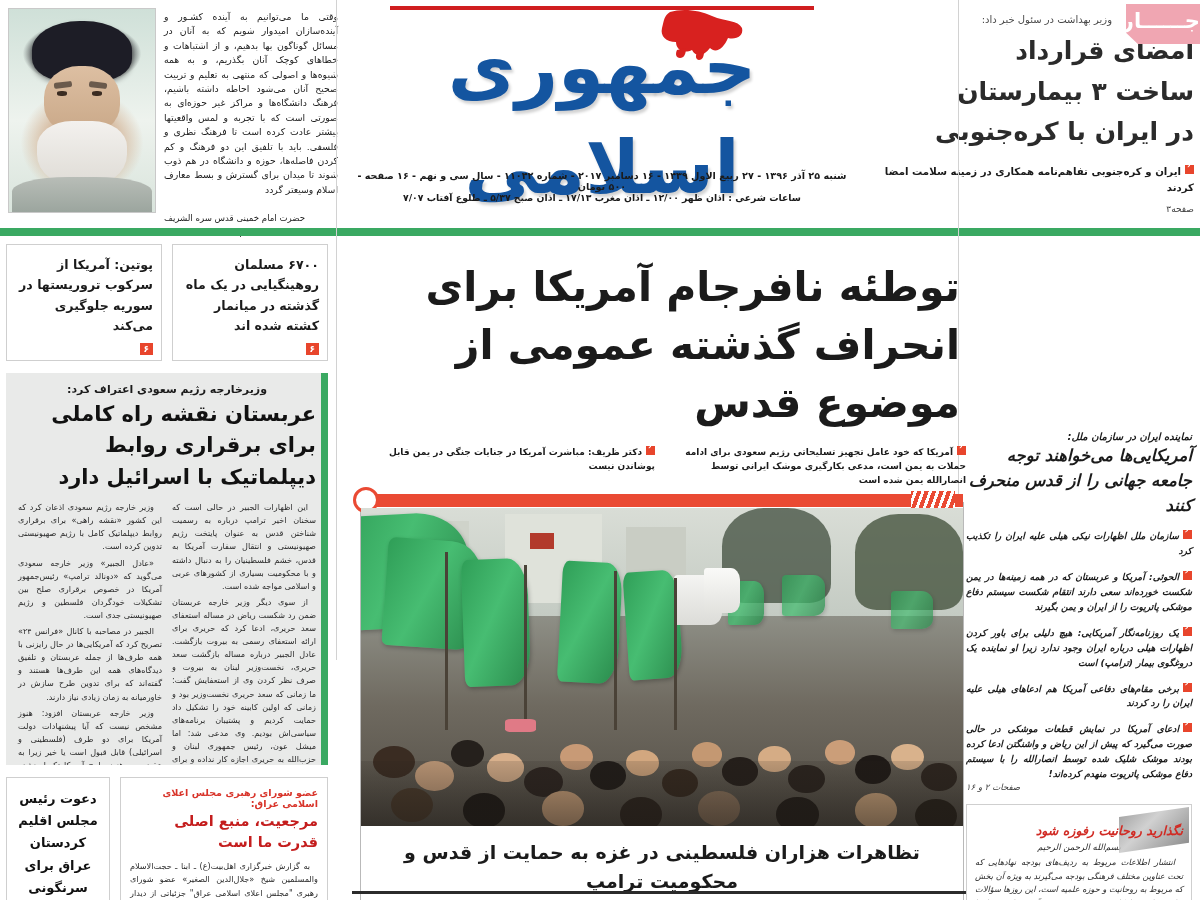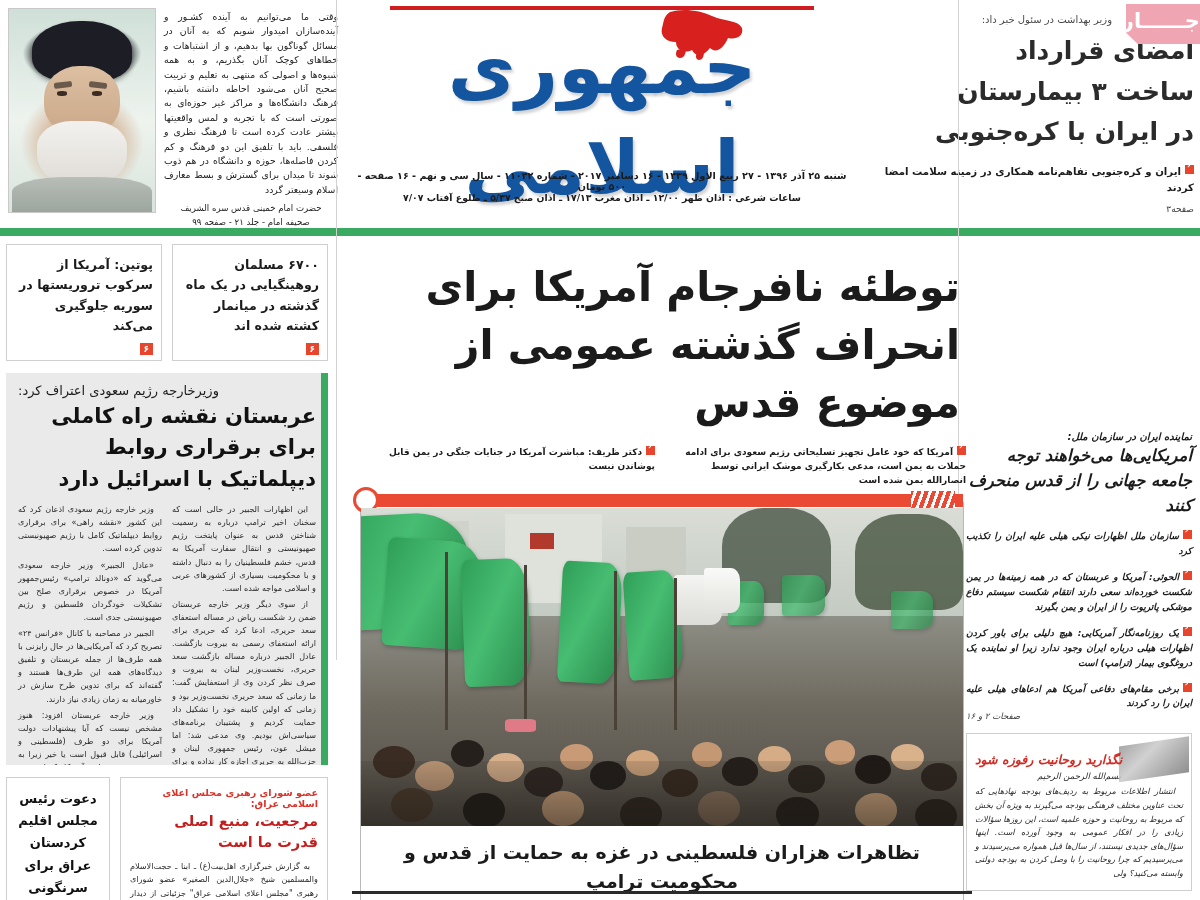--- a/index.html
+++ b/index.html
@@ -66,21 +66,21 @@
     background: linear-gradient(#b8bdb7, #9aa49d);
     border-radius: 40% 40% 0 0;
   }
   .imam-quote {
     flex: 1; text-align: justify; direction: rtl;
     font-family: "DejaVu Sans", sans-serif;
     font-size: 9.3px; line-height: 1.55; color: #1b1b1b;
     padding-top: 2px;
   }
   .imam-credit {
-    margin-top: 5px; font-size: 8.6px; line-height: 1.6; text-align: center; color: #1b1b1b;
+    margin-top: 15px; font-size: 8.6px; line-height: 1.6; text-align: left; color: #1b1b1b;
   }
 
   
   .logo-wrap {
     position: absolute; left: 352px; top: 2px; width: 500px; height: 226px;
     text-align: center;
   }
   .logo-rule {
     position: absolute; left: 38px; top: 4px; width: 424px; height: 4px;
     background: #d01e20;
@@ -160,21 +160,21 @@
     font-size: 9px; font-weight: bold; padding: 1px 4px; margin-top: 6px;
   }
 
   .saudi-box {
     margin: 12px 6px 0 6px; background: #e9eae9; position: relative;
     padding: 10px 12px 8px 12px; height: 392px; overflow: hidden;
   }
   .saudi-accent {
     position: absolute; right: 0; top: 0; width: 7px; height: 100%; background: #3aa962;
   }
-  .saudi-kicker { font-size: 13px; font-weight: normal; color: #1b1b1b; text-align: left; direction: rtl; }
+  .saudi-kicker { font-size: 11px; font-weight: bold; color: #1b1b1b; text-align: center; direction: rtl; }
   .saudi-head {
     font-size: 21px; font-weight: bold; color: #111; line-height: 1.5;
     text-align: right; direction: rtl; margin-top: 3px;
   }
   .saudi-cols {
     display: flex; flex-direction: row-reverse; gap: 10px; margin-top: 8px;
     direction: rtl;
   }
   .saudi-cols .c {
     flex: 1; font-size: 8.1px; line-height: 1.62; color: #2a2a2a; text-align: justify;
@@ -273,21 +273,21 @@
     margin-top: 12px; border: 1px solid #cfcfcf; background: #fff;
     padding: 8px 8px 6px 8px; position: relative; overflow: hidden; height: 158px;
   }
   .opinion-stamp {
     position: absolute; right: 2px; top: 2px; width: 70px; height: 46px;
     background: linear-gradient(135deg, #8a8a8a 0%, #c9c9c9 40%, #6f6f6f 100%);
     clip-path: polygon(0 22%, 100% 0, 100% 78%, 0 100%);
     opacity: .85;
   }
   .opinion-title {
-    font-size: 12.6px; font-weight: bold; color: #d12b24; text-align: left;
+    font-size: 12.6px; font-weight: bold; color: #d12b24; text-align: right;
     margin: 10px 0 4px 0; position: relative; z-index: 2;
   }
   .opinion-bism { font-size: 8.6px; text-align: center; color: #2a2a2a; margin-bottom: 4px; }
   .opinion-body { font-size: 8.2px; line-height: 1.66; color: #2a2a2a; text-align: justify; }
   .opinion-body p { text-indent: 8px; margin-bottom: 2px; }
 
   .vsep {
     position: absolute; top: 0; width: 1px; height: 660px; background: #d2d2d2;
   }
 </style>
@@ -491,20 +491,23 @@
     </div>
     <div class="rc-item">
       <span class="sq"></span><span>الحوثی: آمریکا و عربستان که در همه زمینه‌ها در یمن شکست خورده‌اند سعی دارند انتقام شکست سیستم دفاع موشکی پاتریوت را از ایران و یمن بگیرند</span>
     </div>
     <div class="rc-item">
       <span class="sq"></span><span>یک روزنامه‌نگار آمریکایی: هیچ دلیلی برای باور کردن اظهارات هیلی درباره ایران وجود ندارد زیرا او نماینده یک دروغگوی بیمار (ترامپ) است</span>
     </div>
     <div class="rc-item">
       <span class="sq"></span><span>برخی مقام‌های دفاعی آمریکا هم ادعاهای هیلی علیه ایران را رد کردند</span>
     </div>
+    <div class="rc-item">
+      <span class="sq"></span><span>ادعای آمریکا در نمایش قطعات موشکی در حالی صورت می‌گیرد که پیش از این ریاض و واشنگتن ادعا کرده بودند موشک شلیک شده توسط انصارالله را با سیستم دفاع موشکی پاتریوت منهدم کرده‌اند!</span>
+    </div>
     <div class="rc-pages">صفحات ۲ و ۱۶</div>
 
     <div class="opinion-box">
       <div class="opinion-stamp"></div>
       <div class="opinion-title">نگذارید روحانیت رفوزه شود</div>
       <div class="opinion-bism">بسم‌الله الرحمن الرحیم</div>
       <div class="opinion-body">
         <p>انتشار اطلاعات مربوط به ردیف‌های بودجه نهادهایی که تحت عناوین مختلف فرهنگی بودجه می‌گیرند به ویژه آن بخش که مربوط به روحانیت و حوزه علمیه است، این روزها سؤالات زیادی را در افکار عمومی به وجود آورده است. اینها سؤال‌های جدیدی نیستند، از سال‌ها قبل همواره می‌پرسیدند و می‌پرسیدیم که چرا روحانیت را با وصل کردن به بودجه دولتی وابسته می‌کنید؟ ولی</p>
       </div>
     </div>

